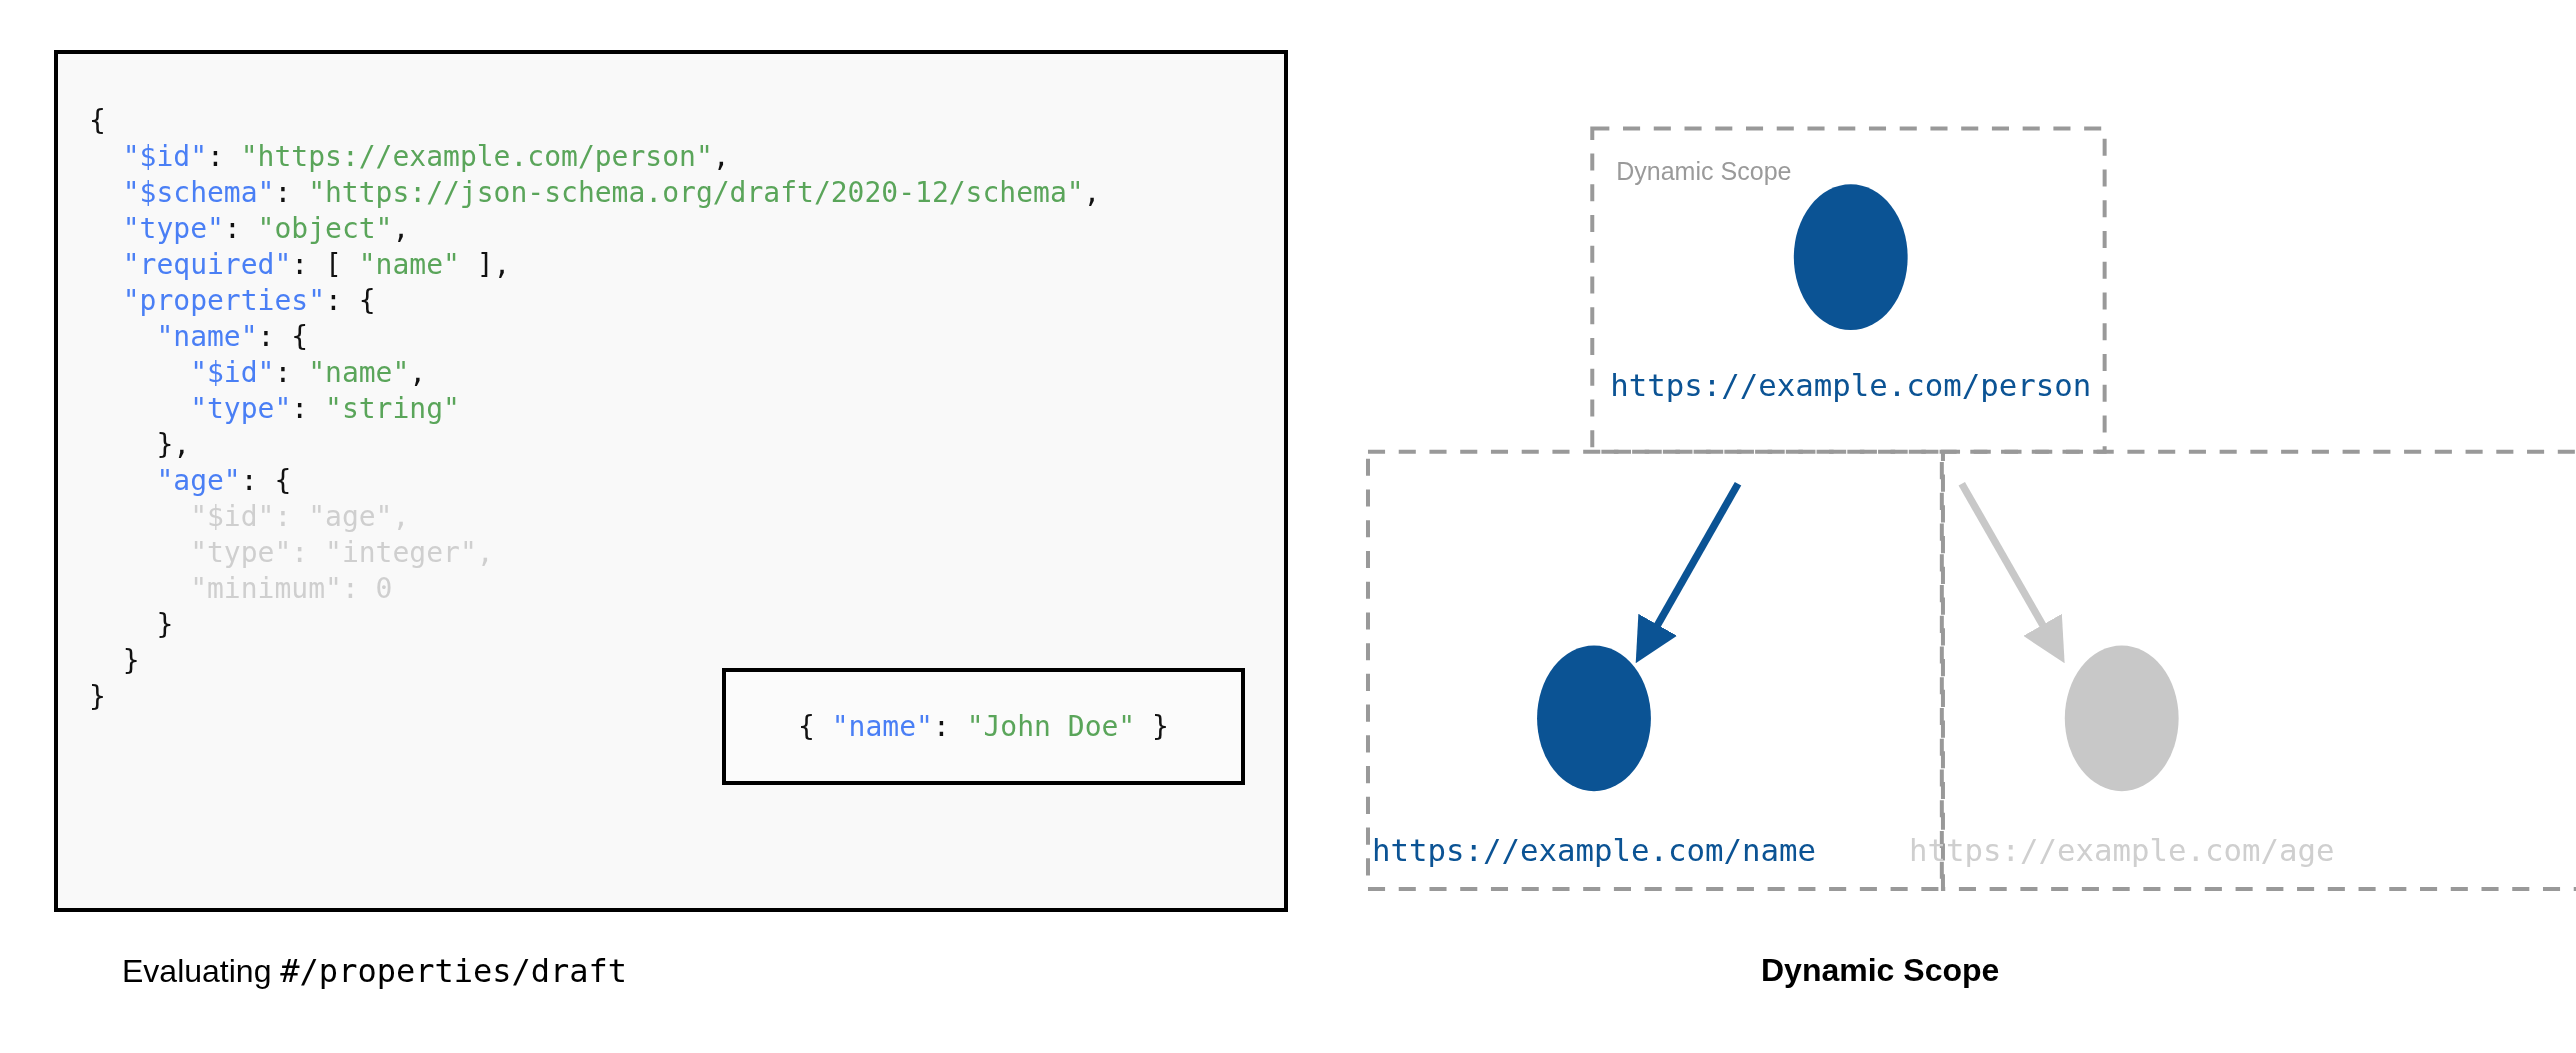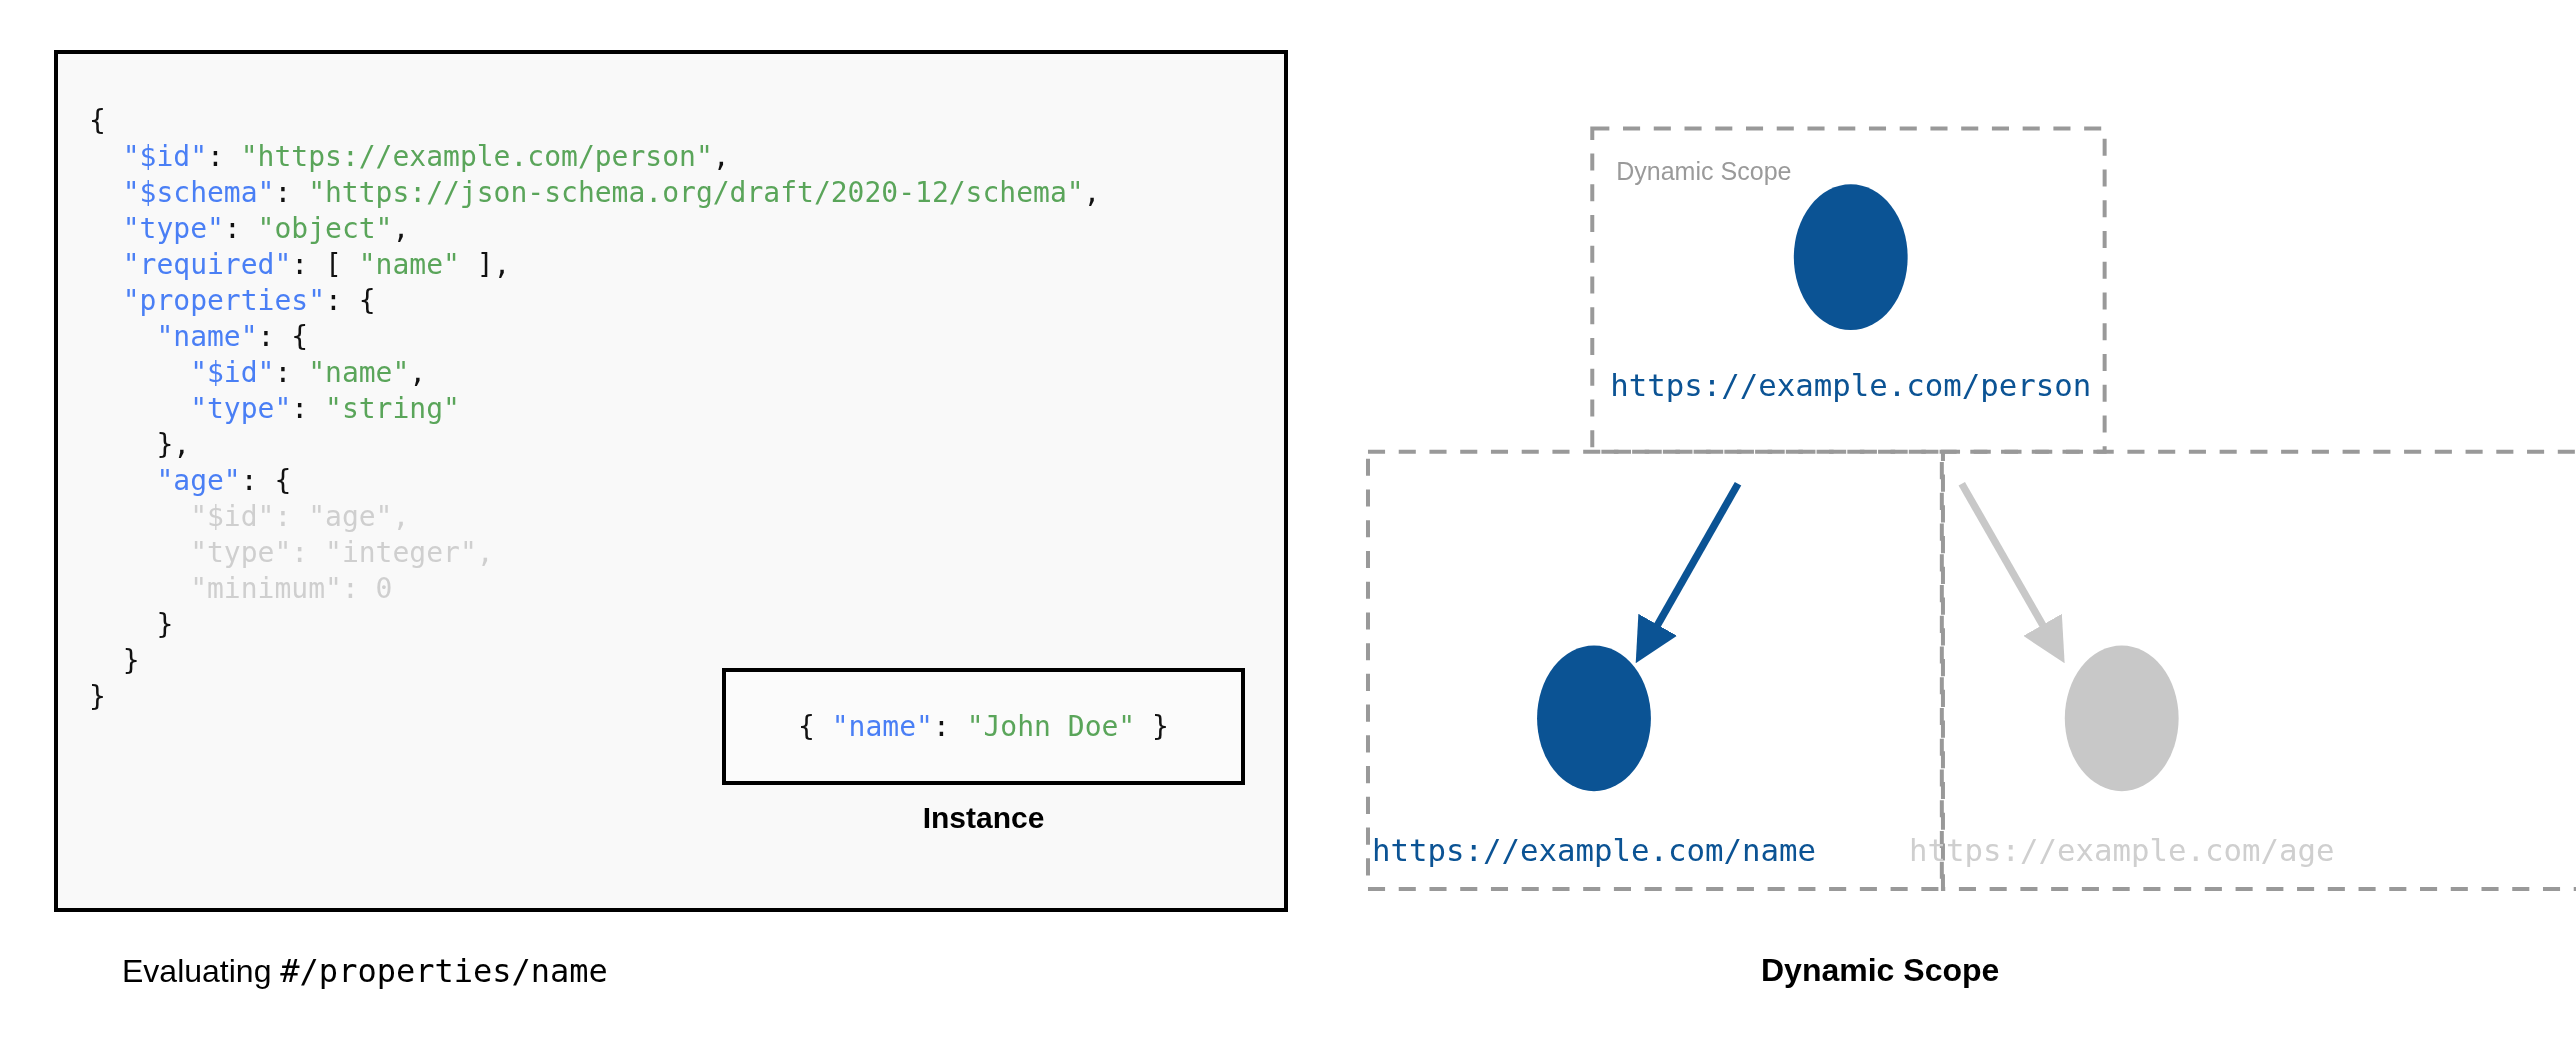--- a/index.html
+++ b/index.html
@@ -79,25 +79,24 @@
 <span>      <span class="dim-k">"$id"</span><span class="dim">: </span><span class="dim-s">"age"</span><span class="dim">,</span></span>
 <span>      <span class="dim-k">"type"</span><span class="dim">: </span><span class="dim-s">"integer"</span><span class="dim">,</span></span>
 <span>      <span class="dim-k">"minimum"</span><span class="dim">: </span><span class="dim-s">0</span></span>
 <span>    <span class="p">}</span></span>
 <span>  <span class="p">}</span></span>
 <span><span class="p">}</span></span></pre>
 
   <div id="instance-box" style="left:664px;top:614px;">
     <span id="instance-code"><span class="p">{ </span><span class="k">"name"</span><span class="p">: </span><span class="s">"John Doe"</span><span class="p"> }</span></span>
   </div>
-  <div id="instance-label" style="left:664px;top:747px;">Instance</div>
 </div>
 
 <div id="left-caption">
-  <span class="cap-bold">Evaluating </span><span class="cap-mono">#/properties/name</span>
+  <span class="cap-bold">Evaluating </span><span class="cap-mono">#/properties/draft</span>
 </div>
 
 <div id="diagram">
 <svg width="1249" height="843" viewBox="0 0 2194 1480" xmlns="http://www.w3.org/2000/svg">
   <defs>
     <marker id="arrow-active" viewBox="0 0 10 10" refX="8" refY="5" markerWidth="6" markerHeight="6" orient="auto-start-reverse">
       <path d="M 0 0 L 10 5 L 0 10 z" fill="#0b5394"></path>
     </marker>
     <marker id="arrow-inactive" viewBox="0 0 10 10" refX="8" refY="5" markerWidth="6" markerHeight="6" orient="auto-start-reverse">
       <path d="M 0 0 L 10 5 L 0 10 z" fill="#c8c8c8"></path>

